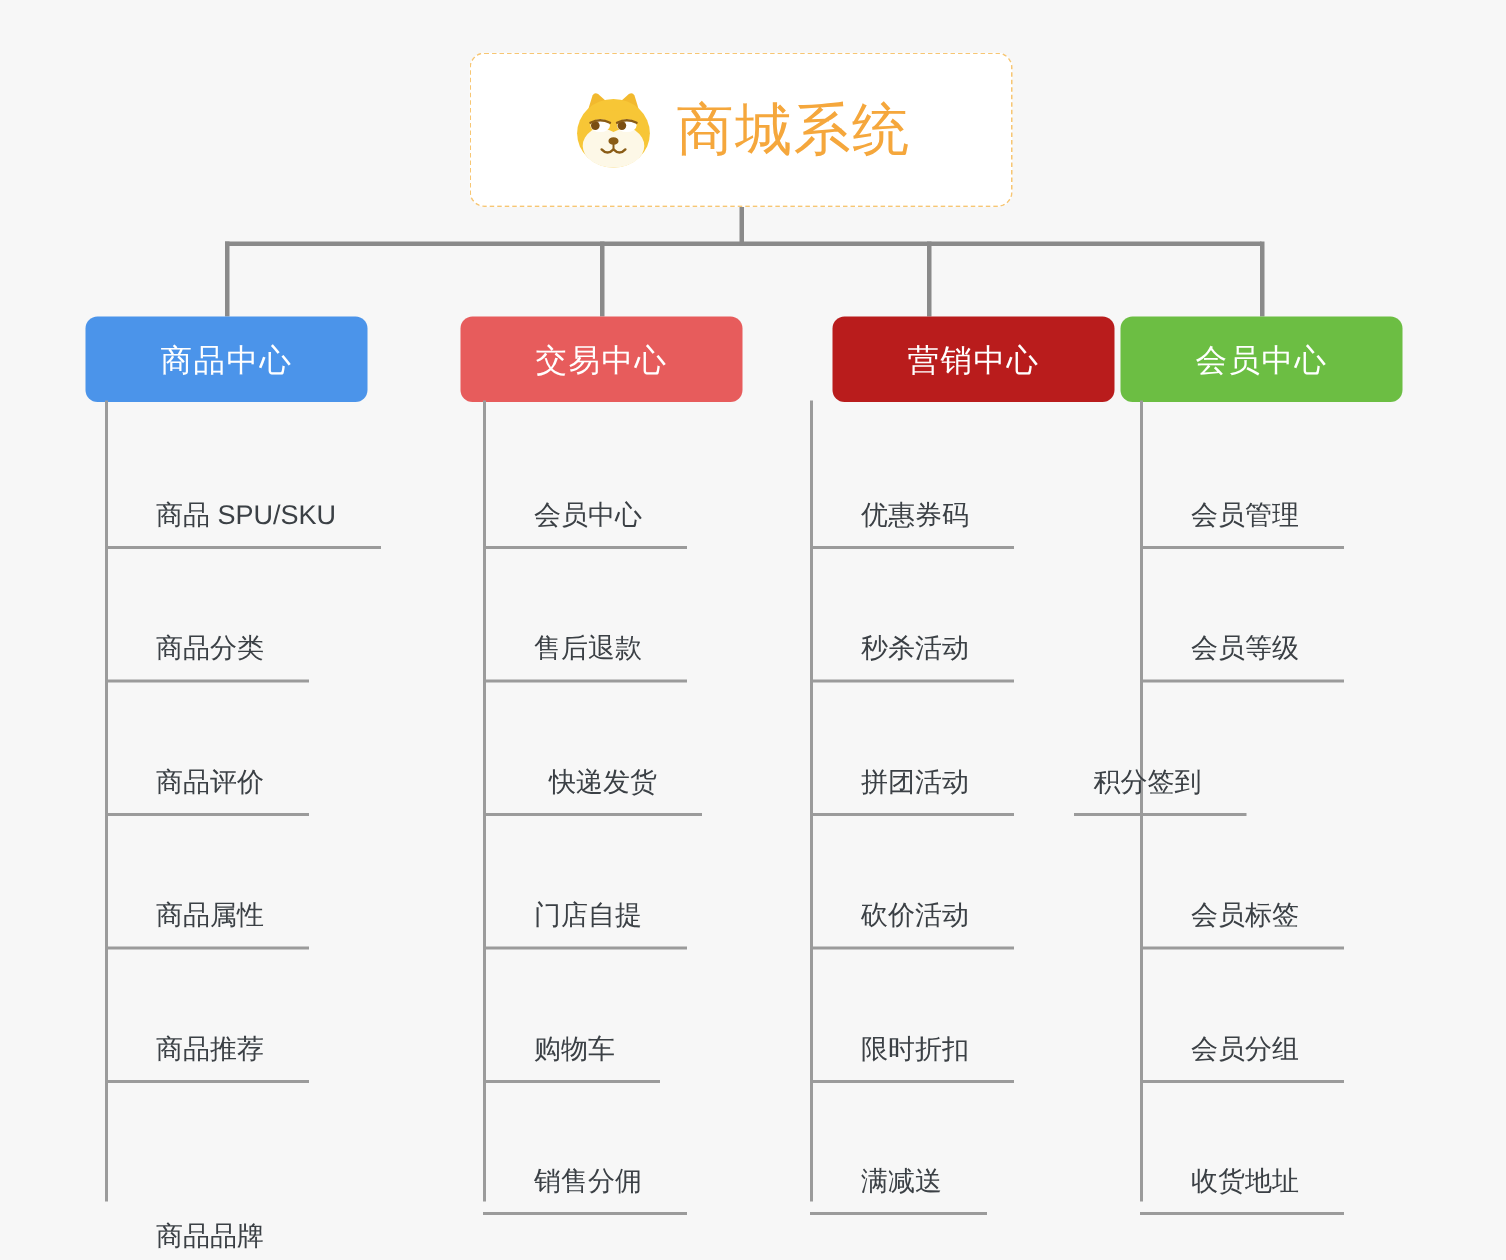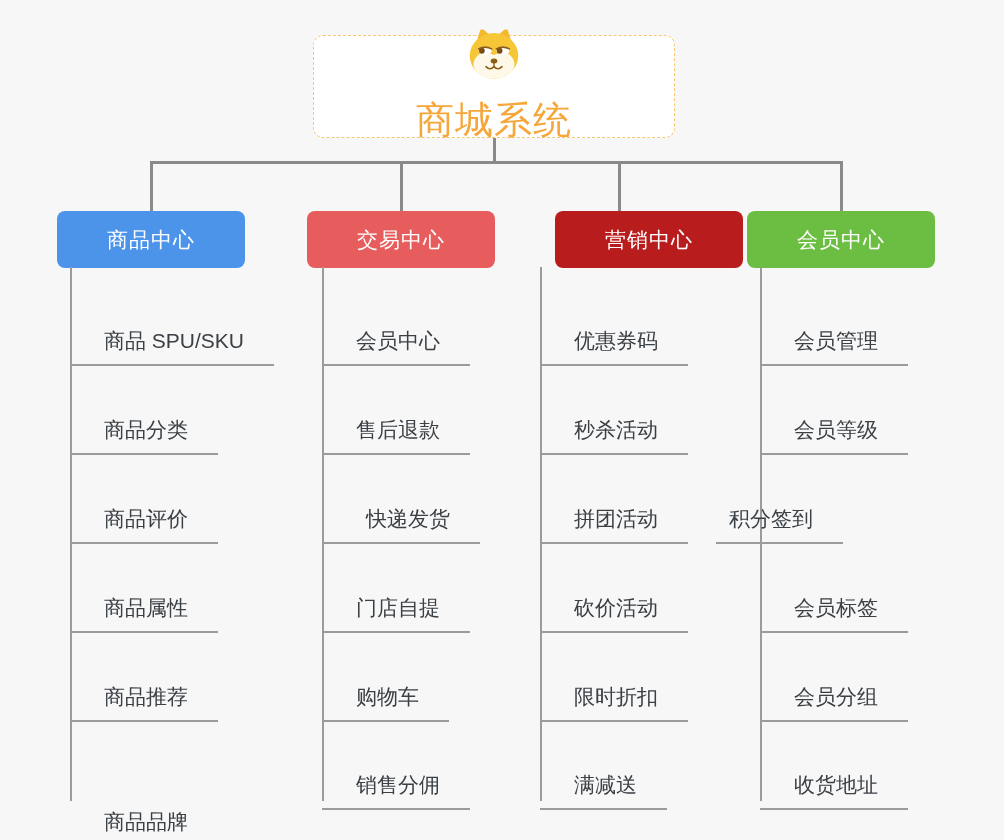--- a/index.html
+++ b/index.html
@@ -21,21 +21,20 @@
     width: 362px; height: 103px;
     box-sizing: border-box;
     background: #ffffff;
     border: 1px dashed #f7c673;
     border-radius: 10px;
     display: flex;
     align-items: center;
     justify-content: center;
     gap: 14px;
     cursor: pointer;
-    flex-direction: column;
   }
   .root-title {
     font-size: 38px;
     color: #f5a73c;
     letter-spacing: 1px;
     white-space: nowrap;
   }
   .root-icon { width: 56px; height: 54px; flex: 0 0 auto; }
   
   .tline { position: absolute; background: #8a8a8a; }
@@ -57,21 +56,21 @@
   }
   
   .leaf-item {
     position: absolute;
     height: 44px;
     box-sizing: content-box;
     display: flex;
     align-items: flex-end;
     padding: 0 30px 9px 34px;
     border-bottom: 2px solid #9b9b9b;
-    font-size: 21px;
+    font-size: 18px;
     color: #3b4045;
     white-space: nowrap;
     cursor: pointer;
   }
 </style>
 </head>
 <body>
 
 <div id="canvas" style="background: rgb(247, 247, 247);">
 

